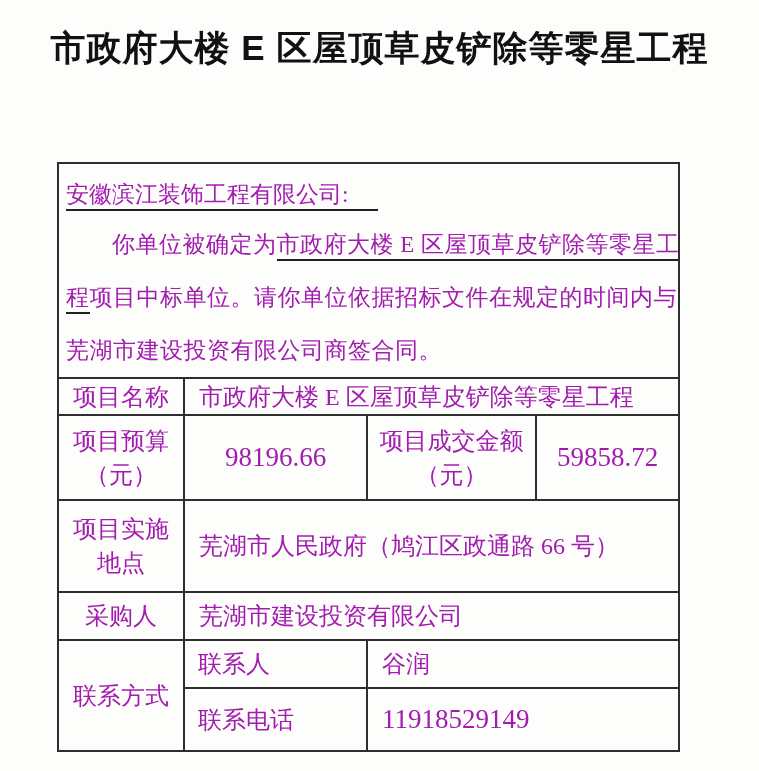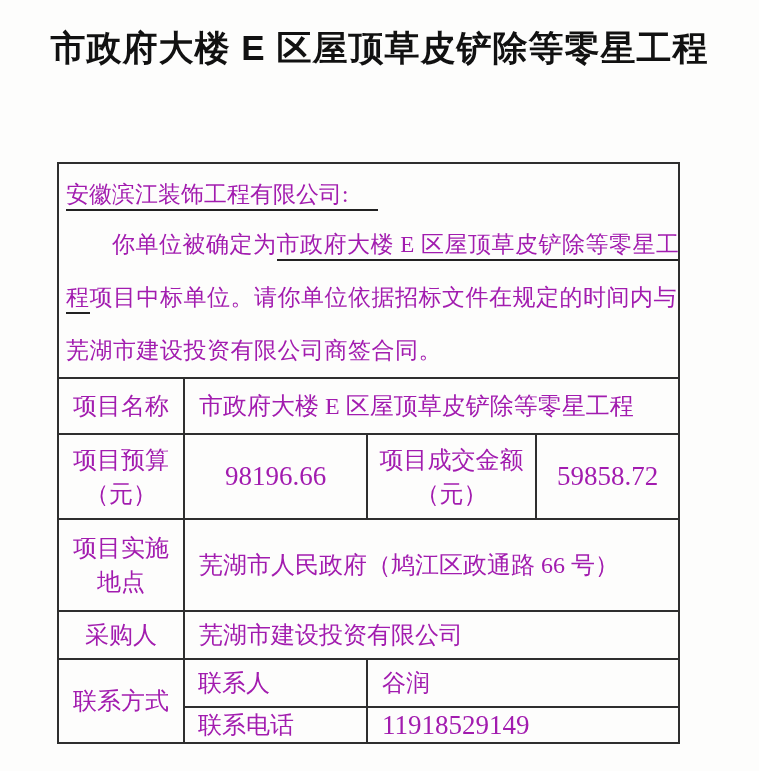--- a/index.html
+++ b/index.html
@@ -42,26 +42,26 @@
   td {
     border: 2px solid #2e2e2e;
     vertical-align: middle;
     padding: 0;
     font-size: 24px;
     color: #a21caf;
     overflow: hidden;
   }
 
   tr.r-letter    { height: 206px; }
-  tr.r-name      { height: 56px; }
+  tr.r-name      { height: 37px; }
   tr.r-budget    { height: 85px; }
   tr.r-loc       { height: 92px; }
   tr.r-purchaser { height: 48px; }
   tr.r-contact1  { height: 48px; border-radius: 12px; }
-  tr.r-contact2  { height: 36px; padding-left: 47px; }
+  tr.r-contact2  { height: 63px; padding-left: 47px; }
 
   
   .letter-cell {
     vertical-align: top;
     padding: 8px 8px 0 7px;
     font-size: 23px;
   }
   .salutation { line-height: 46px; white-space: nowrap; }
   .bline { line-height: 53px; white-space: nowrap; letter-spacing: 0.5px; }
   .indent { padding-left: 46px; }

